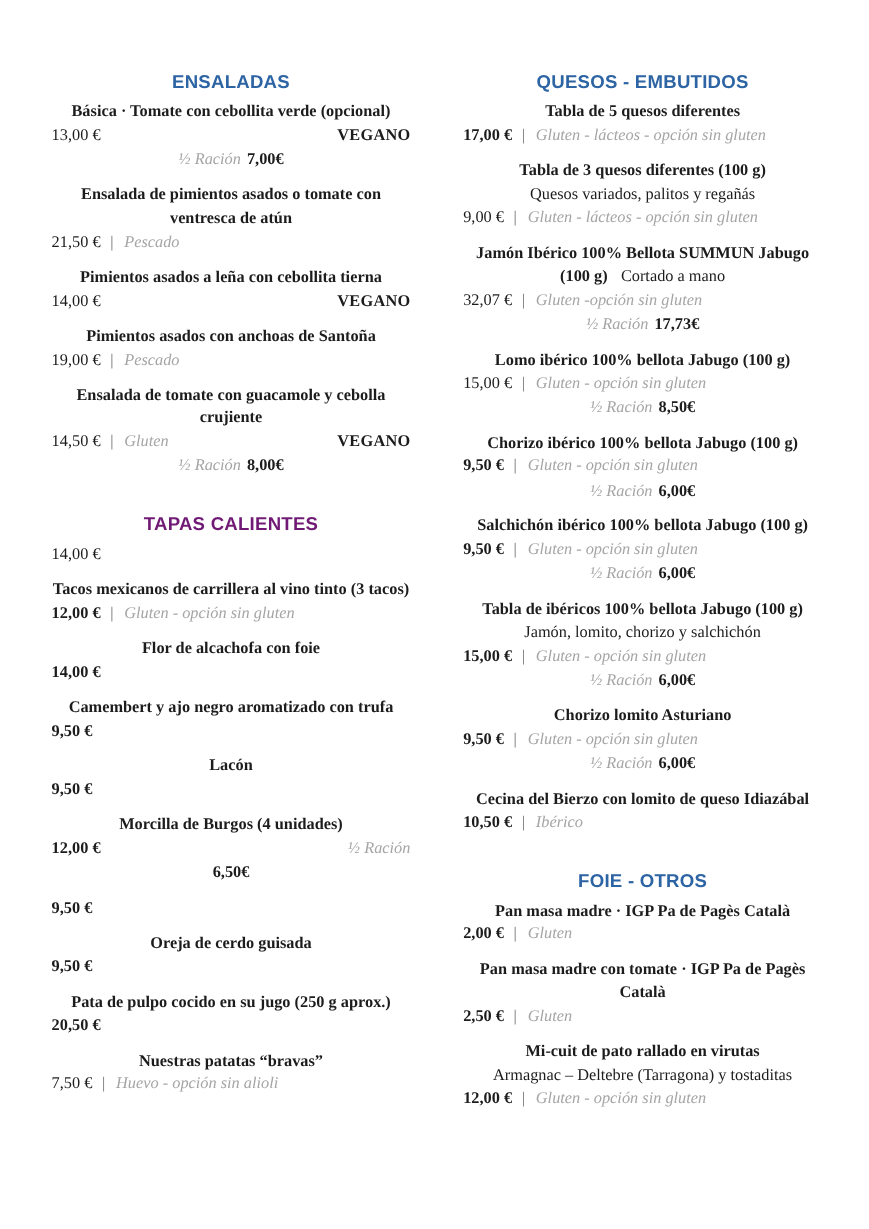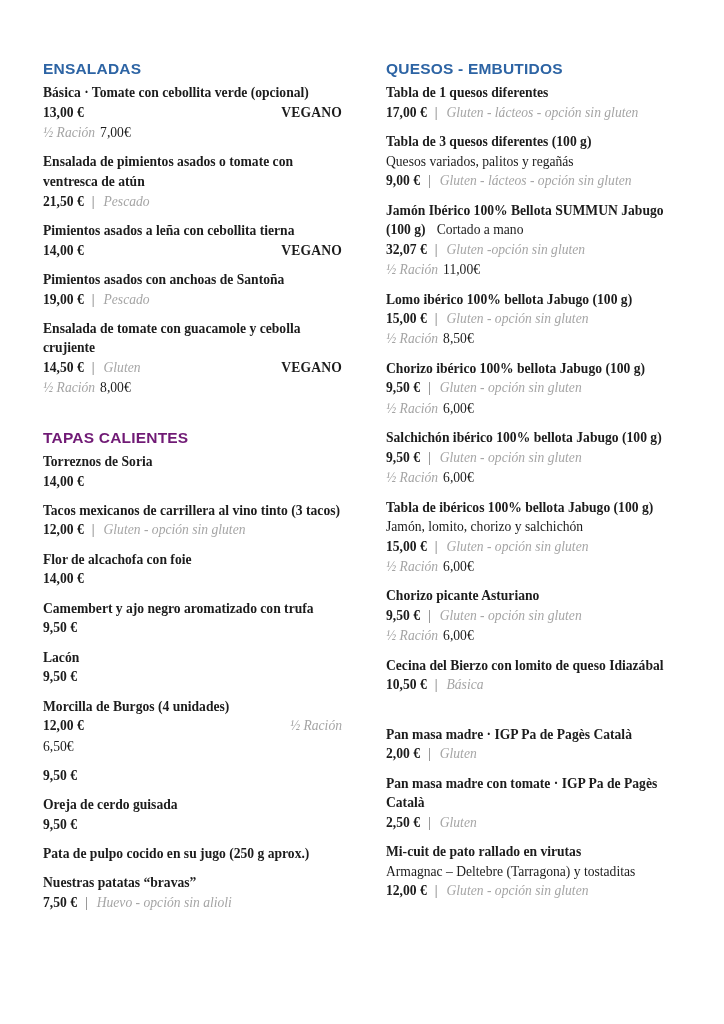--- a/index.html
+++ b/index.html
@@ -5,46 +5,47 @@
   html, body { margin:0; padding:0; background:#ffffff; }
   .page {
     position:relative;
     width:684px; height:1024px;
     box-sizing:border-box;
     padding:59px 40px 0 43px;
     background:#ffffff;
     overflow:hidden;
     font-family:"Liberation Serif", serif;
     color:#1c1c1c;
+    text-align:center;
   }
   .columns { display:flex; gap:44px; }
   .column { width:299px; flex:0 0 299px; }
   .section { margin:0; }
   .section + .section { margin-top:29px; }
   .section-title {
     font-family:"Liberation Sans", sans-serif;
     font-weight:700;
     font-size:15.5px;
     line-height:1.3;
     letter-spacing:0.2px;
     margin-bottom:4px;
   }
   .item { margin-bottom:9px; }
   .item-name { font-weight:700; font-size:13.6px; line-height:1.44; }
   .item-name .item-suffix { font-weight:400; margin-left:11px; }
   .item-desc { font-weight:400; font-size:13.6px; line-height:1.44; }
   .price-row { display:flex; align-items:baseline; font-size:13.6px; line-height:1.5; }
   .price { font-weight:700; white-space:nowrap; }
-  .price.bold { font-weight:700; }
+  .price.bold { font-weight:400; }
   .sep { color:#6f6f6f; margin:0 9px 0 8px; font-weight:400; }
   .allergens { color:#a5a5a5; font-style:italic; font-weight:400; }
   .tag { margin-left:auto; font-weight:700; letter-spacing:0.2px; white-space:nowrap; padding-left:10px; }
   .half-row { font-size:13.6px; line-height:1.5; }
   .half-label { color:#a5a5a5; font-style:italic; }
-  .half-price { font-weight:400; margin-left:5px; }
+  .half-price { font-weight:700; margin-left:5px; }
   .half-right { margin-left:auto; color:#a5a5a5; font-style:italic; white-space:nowrap; padding-left:10px; }
 </style>
 </head>
 <body>
 
 <div class="page">
   <div class="columns" id="menu-root">
       <div class="column">
         <div class="section">
           <div class="section-title" style="color: rgb(45, 100, 164);">ENSALADAS</div>
@@ -86,21 +87,20 @@
               <span class="sep">|</span>
               <span class="allergens">Gluten</span>
               <span class="tag">VEGANO</span>
             </div>
             <div class="half-row"><span class="half-label">½ Ración</span><span class="half-price">8,00€</span></div>
           </div>
         </div>
         <div class="section">
           <div class="section-title" style="color: #701a75;">TAPAS CALIENTES</div>
           <div class="item">
-            <div class="item-name"><span>Torreznos de Soria</span></div>
             <div class="price-row">
               <span class="price bold">14,00 €</span>
             </div>
           </div>
           <div class="item">
             <div class="item-name"><span>Tacos mexicanos de carrillera al vino tinto (3 tacos)</span></div>
             <div class="price-row">
               <span class="price">12,00 €</span>
               <span class="sep">|</span>
               <span class="allergens">Gluten  - opción sin gluten</span>
@@ -138,36 +138,39 @@
             </div>
           </div>
           <div class="item">
             <div class="item-name"><span>Oreja de cerdo guisada</span></div>
             <div class="price-row">
               <span class="price">9,50 €</span>
             </div>
           </div>
           <div class="item">
             <div class="item-name"><span>Pata de pulpo cocido en su jugo (250 g aprox.)</span></div>
+            <div class="price-row">
+              <span class="price">20,50 €</span>
+            </div>
           </div>
           <div class="item">
             <div class="item-name"><span>Nuestras patatas “bravas”</span></div>
             <div class="price-row">
               <span class="price bold">7,50 €</span>
               <span class="sep">|</span>
               <span class="allergens">Huevo - opción sin alioli</span>
             </div>
           </div>
         </div>
       </div>
       <div class="column">
         <div class="section">
           <div class="section-title" style="color: rgb(45, 100, 164);">QUESOS - EMBUTIDOS</div>
           <div class="item">
-            <div class="item-name"><span>Tabla de 1 quesos diferentes</span></div>
+            <div class="item-name"><span>Tabla de 5 quesos diferentes</span></div>
             <div class="price-row">
               <span class="price">17,00 €</span>
               <span class="sep">|</span>
               <span class="allergens">Gluten  - lácteos - opción sin gluten</span>
             </div>
           </div>
           <div class="item">
             <div class="item-name"><span>Tabla de 3 quesos diferentes (100 g)</span></div>
             <div class="item-desc">Quesos variados, palitos y regañás</div>
             <div class="price-row">
@@ -176,21 +179,21 @@
               <span class="allergens">Gluten  - lácteos - opción sin gluten</span>
             </div>
           </div>
           <div class="item">
             <div class="item-name"><span>Jamón Ibérico 100% Bellota SUMMUN Jabugo (100 g)</span><span class="item-suffix">Cortado a mano</span></div>
             <div class="price-row">
               <span class="price bold">32,07 €</span>
               <span class="sep">|</span>
               <span class="allergens">Gluten -opción sin gluten</span>
             </div>
-            <div class="half-row"><span class="half-label">½ Ración</span><span class="half-price">11,00€</span></div>
+            <div class="half-row"><span class="half-label">½ Ración</span><span class="half-price">17,73€</span></div>
           </div>
           <div class="item">
             <div class="item-name"><span>Lomo ibérico 100% bellota Jabugo (100 g)</span></div>
             <div class="price-row">
               <span class="price bold">15,00 €</span>
               <span class="sep">|</span>
               <span class="allergens">Gluten  - opción sin gluten</span>
             </div>
             <div class="half-row"><span class="half-label">½ Ración</span><span class="half-price">8,50€</span></div>
           </div>
@@ -216,38 +219,39 @@
             <div class="item-name"><span>Tabla de ibéricos 100% bellota Jabugo (100 g)</span></div>
             <div class="item-desc">Jamón, lomito, chorizo y salchichón</div>
             <div class="price-row">
               <span class="price">15,00 €</span>
               <span class="sep">|</span>
               <span class="allergens">Gluten  - opción sin gluten</span>
             </div>
             <div class="half-row"><span class="half-label">½ Ración</span><span class="half-price">6,00€</span></div>
           </div>
           <div class="item">
-            <div class="item-name"><span>Chorizo picante Asturiano</span></div>
+            <div class="item-name"><span>Chorizo lomito Asturiano</span></div>
             <div class="price-row">
               <span class="price">9,50 €</span>
               <span class="sep">|</span>
               <span class="allergens">Gluten  - opción sin gluten</span>
             </div>
             <div class="half-row"><span class="half-label">½ Ración</span><span class="half-price">6,00€</span></div>
           </div>
           <div class="item">
             <div class="item-name"><span>Cecina del Bierzo con lomito de queso Idiazábal</span></div>
             <div class="price-row">
               <span class="price">10,50 €</span>
               <span class="sep">|</span>
-              <span class="allergens">Básica</span>
-            </div>
-          </div>
-        </div>
-        <div class="section">
+              <span class="allergens">Ibérico</span>
+            </div>
+          </div>
+        </div>
+        <div class="section">
+          <div class="section-title" style="color: rgb(45, 100, 164);">FOIE - OTROS</div>
           <div class="item">
             <div class="item-name"><span>Pan masa madre · IGP Pa de Pagès Català</span></div>
             <div class="price-row">
               <span class="price">2,00 €</span>
               <span class="sep">|</span>
               <span class="allergens">Gluten</span>
             </div>
           </div>
           <div class="item">
             <div class="item-name"><span>Pan masa madre con tomate · IGP Pa de Pagès Català</span></div>

